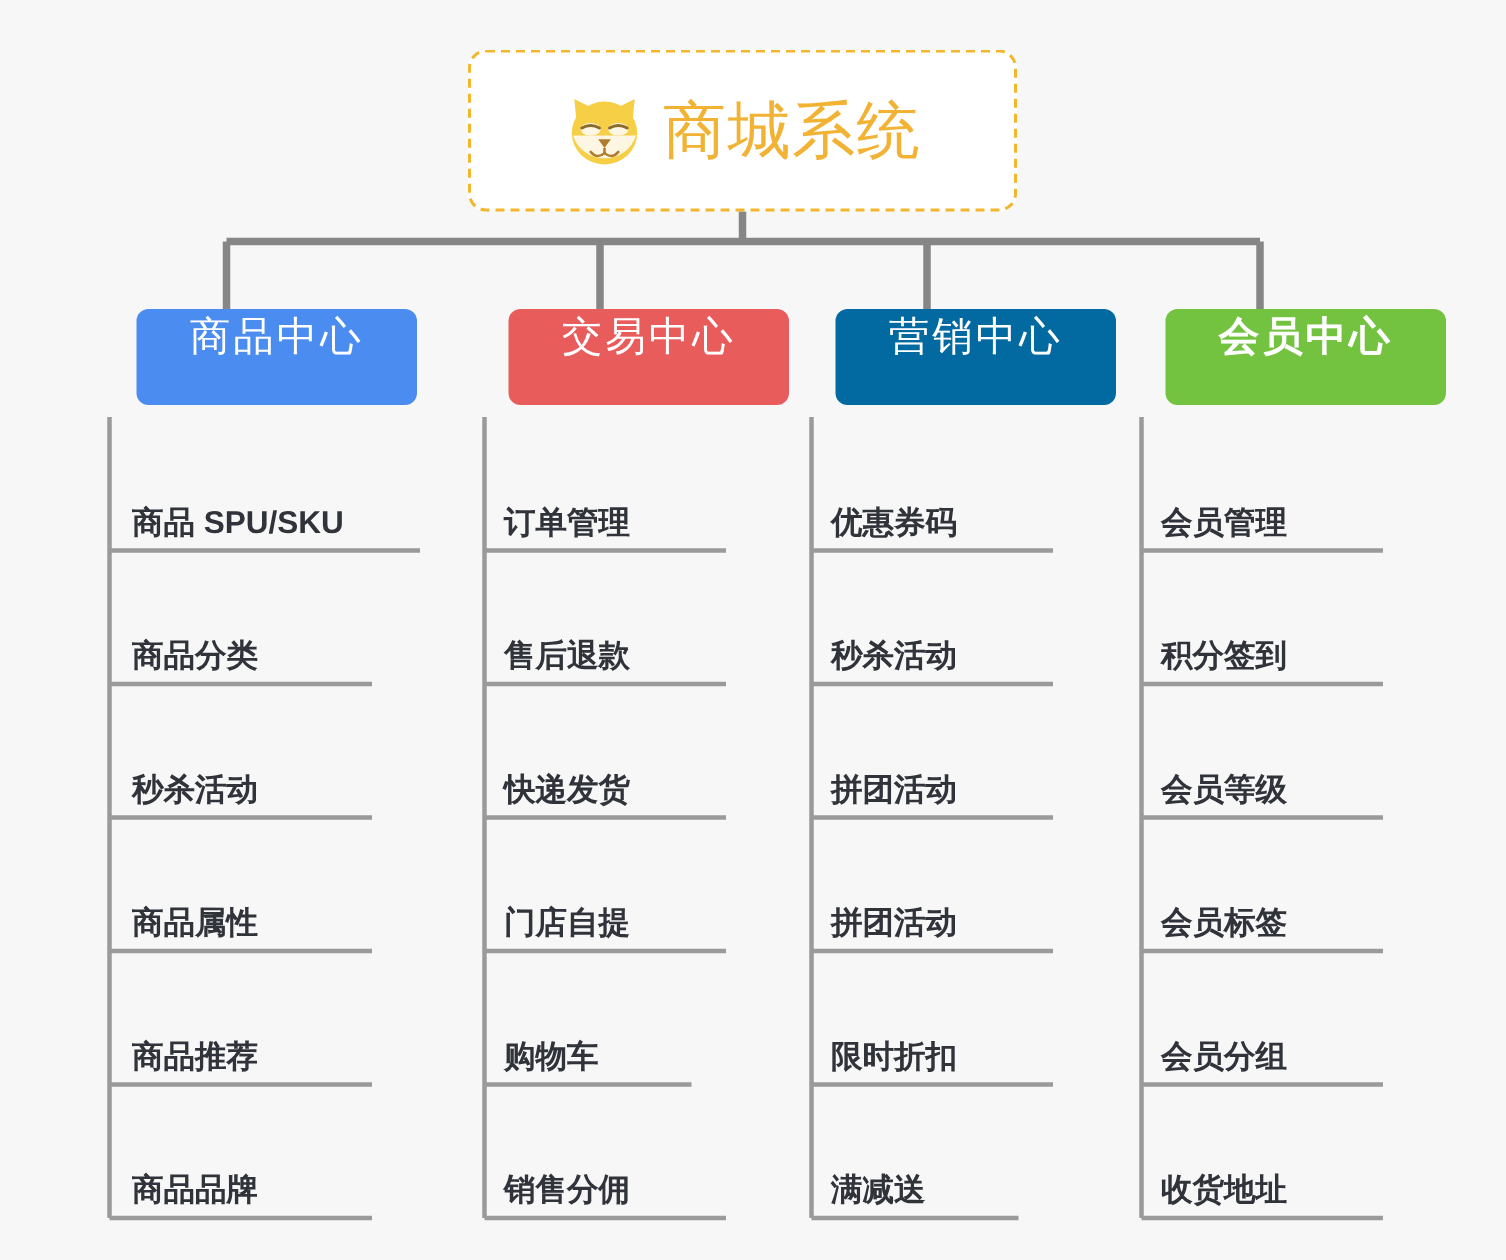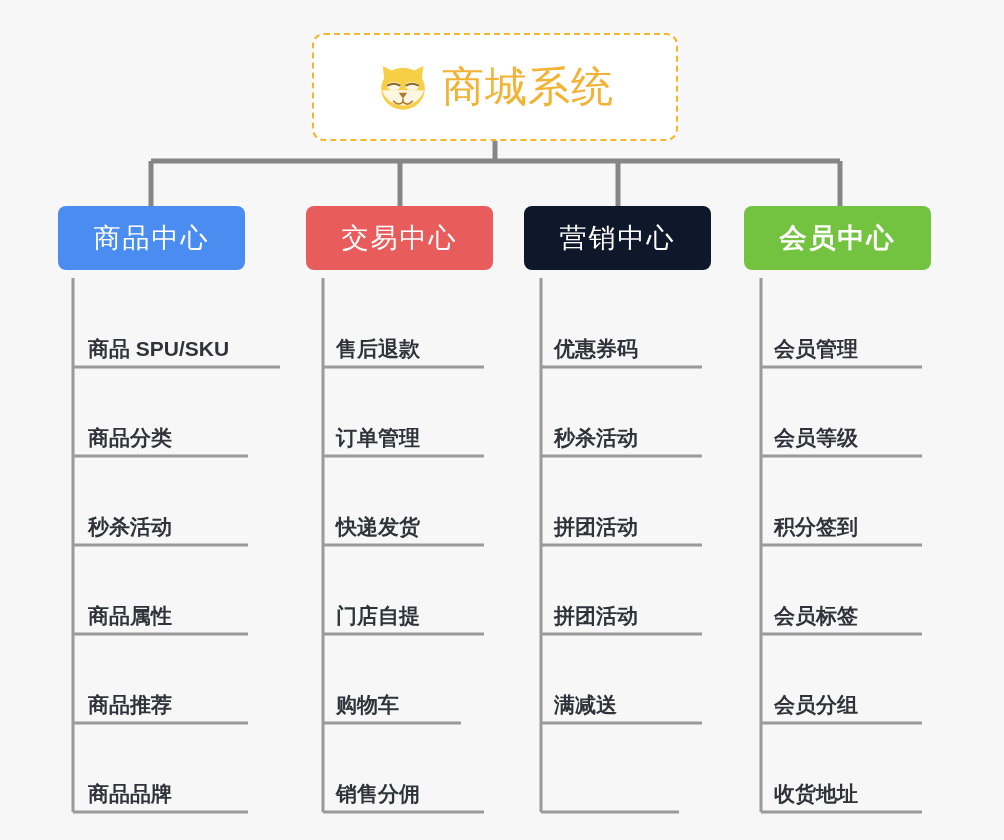--- a/index.html
+++ b/index.html
@@ -64,26 +64,27 @@
 
   
   .branch {
     position: absolute;
     top: 206px;
   }
   .branch-header {
     height: 64px;
     border-radius: 8px;
     display: flex;
-    align-items: center;
+    align-items: flex-start;
     justify-content: center;
     color: #ffffff;
     font-size: 27px;
     letter-spacing: 2px;
     box-sizing: border-box;
+    margin-left: 33px;
   }
   .branch-items {
     position: relative;
     margin-top: 8px;
   }
   .leaf {
     position: relative;
     height: 89px;
     box-sizing: border-box;
     display: flex;
@@ -97,21 +98,21 @@
     padding: 0 4px 7px 30px;
     line-height: 1.1;
   }
 
   
   .branch-0 { left: 58px;  width: 238px; }
   .branch-0 .branch-header { width: 187px; background: #4a8cf0; }
   .branch-1 { left: 306px; width: 212px; }
   .branch-1 .branch-header { width: 187px; background: #e85c5c; }
   .branch-2 { left: 524px; width: 212px; }
-  .branch-2 .branch-header { width: 187px; background: #0f172a; }
+  .branch-2 .branch-header { width: 187px; background: #0369a1; }
   .branch-3 { left: 744px; width: 212px; }
   .branch-3 .branch-header { width: 187px; background: #73c340; font-weight: bold; }
 </style>
 </head>
 <body>
 
 <div id="mindmap">
 
   <svg class="connectors" viewBox="0 0 1004 840" width="1004" height="840" aria-hidden="true">
     <g stroke="#868686" stroke-width="5" fill="none" stroke-linecap="butt">
@@ -200,24 +201,24 @@
           <path d="M17,0 L17,534"></path>
           <path d="M17,89 L178,89"></path>
           <path d="M17,178 L178,178"></path>
           <path d="M17,267 L178,267"></path>
           <path d="M17,356 L178,356"></path>
           <path d="M17,445 L155,445"></path>
           <path d="M17,534 L178,534"></path>
         </g>
       </svg>
       <div class="leaf">
+        <span class="leaf-label">订单管理</span>
+      </div>
+      <div class="leaf">
         <span class="leaf-label">售后退款</span>
-      </div>
-      <div class="leaf">
-        <span class="leaf-label">订单管理</span>
       </div>
       <div class="leaf">
         <span class="leaf-label">快递发货</span>
       </div>
       <div class="leaf">
         <span class="leaf-label">门店自提</span>
       </div>
       <div class="leaf">
         <span class="leaf-label">购物车</span>
       </div>
@@ -249,20 +250,23 @@
       <div class="leaf">
         <span class="leaf-label">秒杀活动</span>
       </div>
       <div class="leaf">
         <span class="leaf-label">拼团活动</span>
       </div>
       <div class="leaf">
         <span class="leaf-label">拼团活动</span>
       </div>
       <div class="leaf">
+        <span class="leaf-label">限时折扣</span>
+      </div>
+      <div class="leaf">
         <span class="leaf-label">满减送</span>
       </div>
     </div>
   </div>
 
   <div class="branch branch-3">
     <div class="branch-header">
       <span>会员中心</span>
     </div>
     <div class="branch-items">
@@ -274,26 +278,26 @@
           <path d="M17,267 L178,267"></path>
           <path d="M17,356 L178,356"></path>
           <path d="M17,445 L178,445"></path>
           <path d="M17,534 L178,534"></path>
         </g>
       </svg>
       <div class="leaf">
         <span class="leaf-label">会员管理</span>
       </div>
       <div class="leaf">
+        <span class="leaf-label">积分签到</span>
+      </div>
+      <div class="leaf">
         <span class="leaf-label">会员等级</span>
       </div>
       <div class="leaf">
-        <span class="leaf-label">积分签到</span>
-      </div>
-      <div class="leaf">
         <span class="leaf-label">会员标签</span>
       </div>
       <div class="leaf">
         <span class="leaf-label">会员分组</span>
       </div>
       <div class="leaf">
         <span class="leaf-label">收货地址</span>
       </div>
     </div>
   </div>

